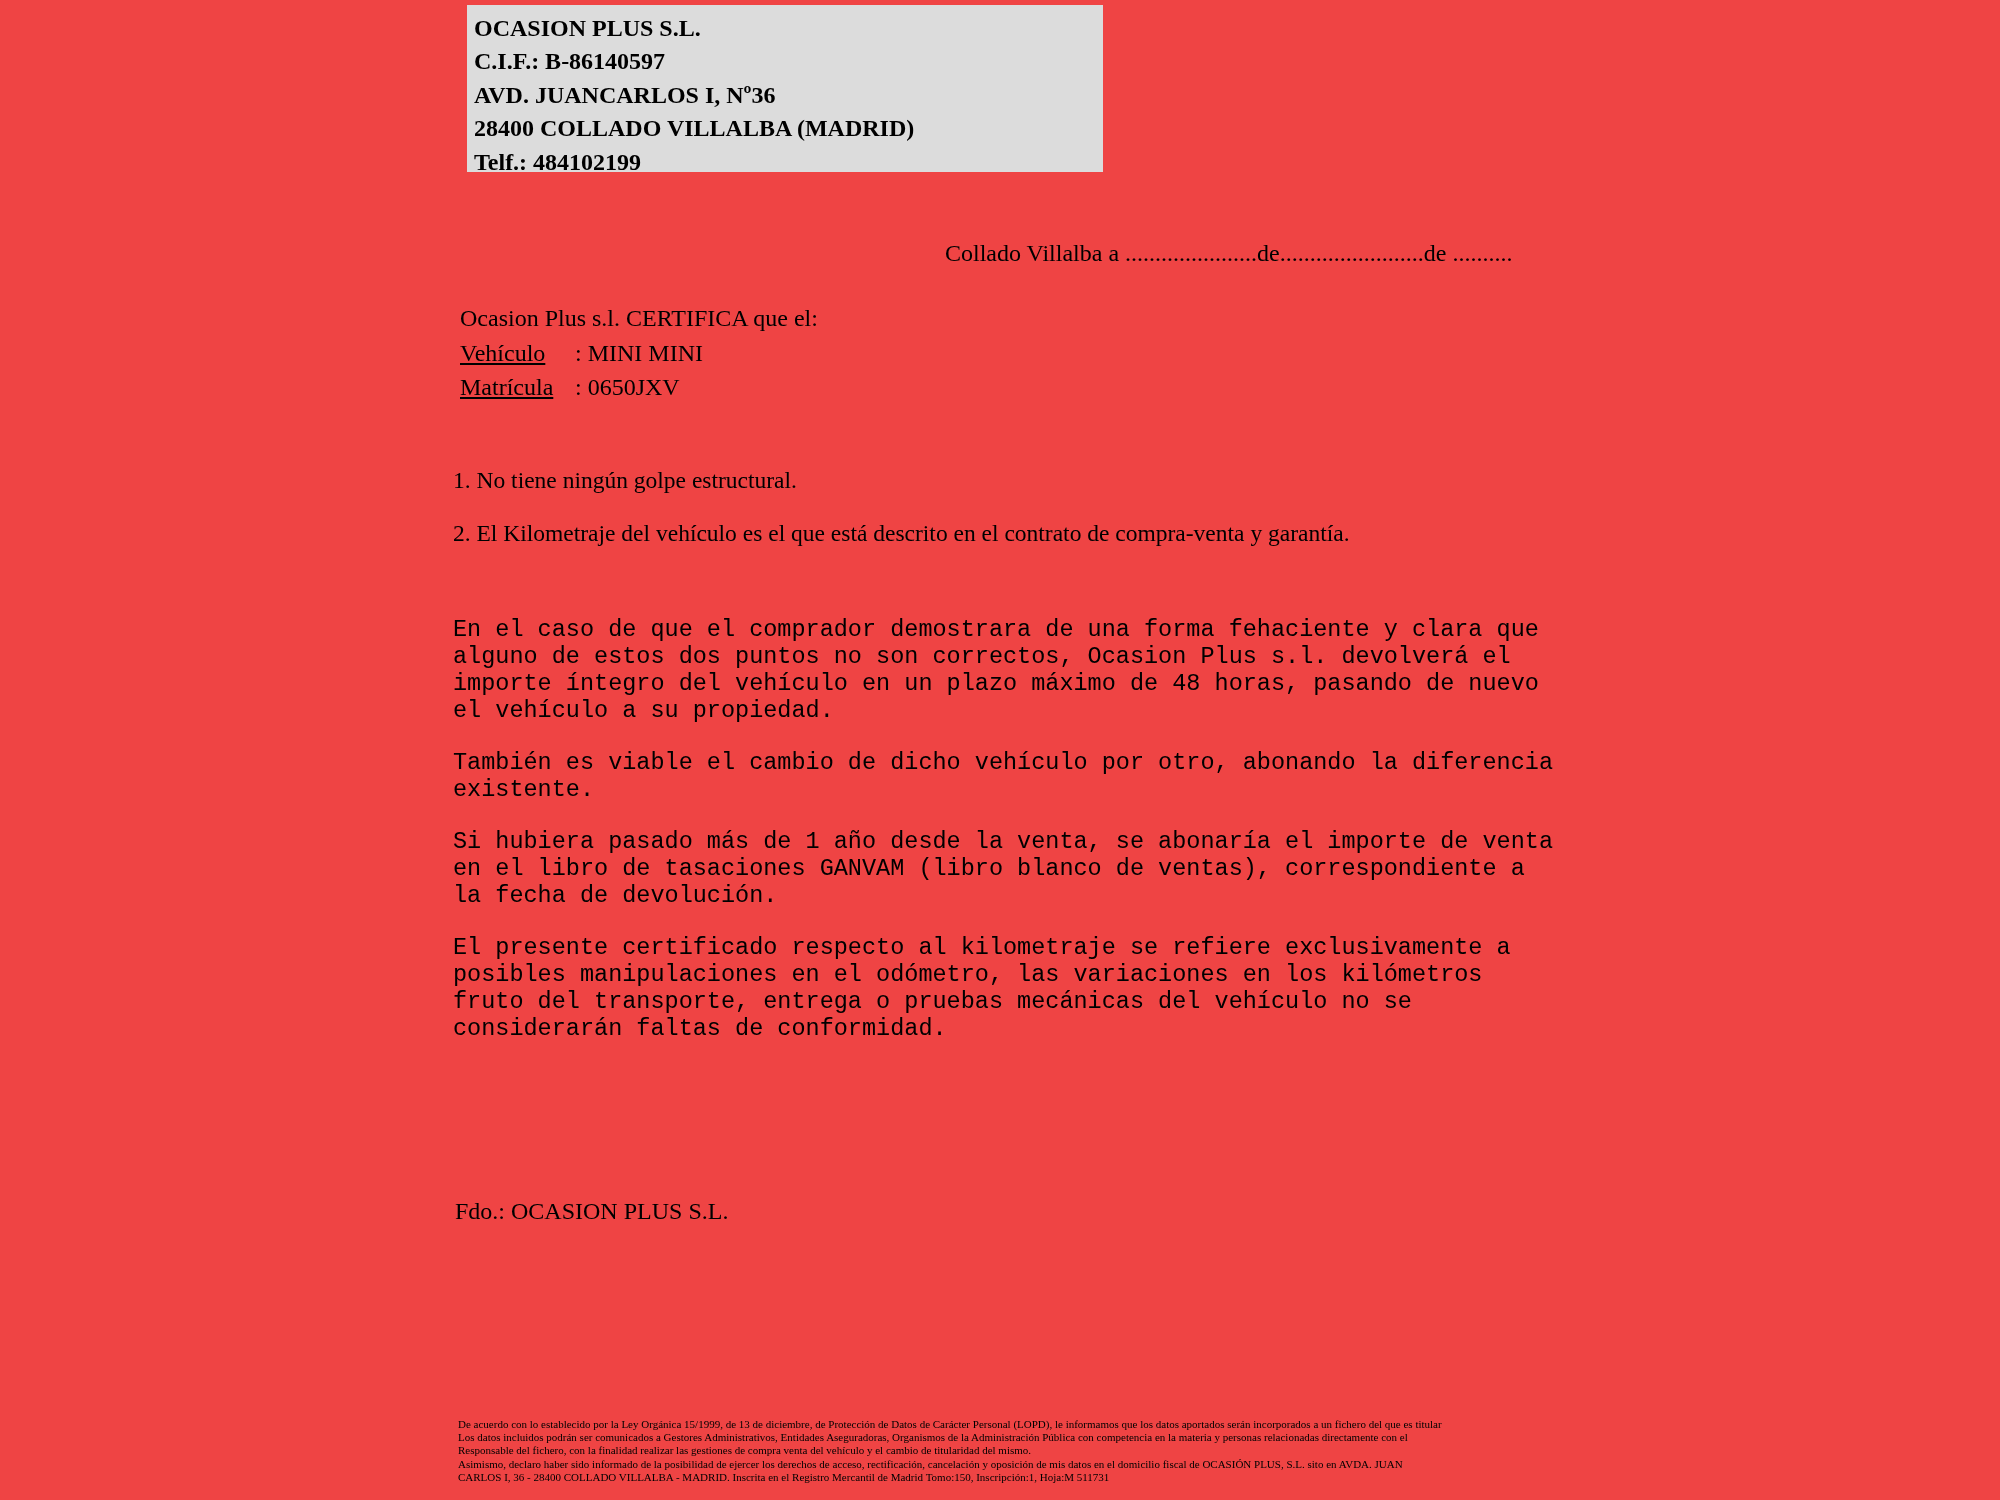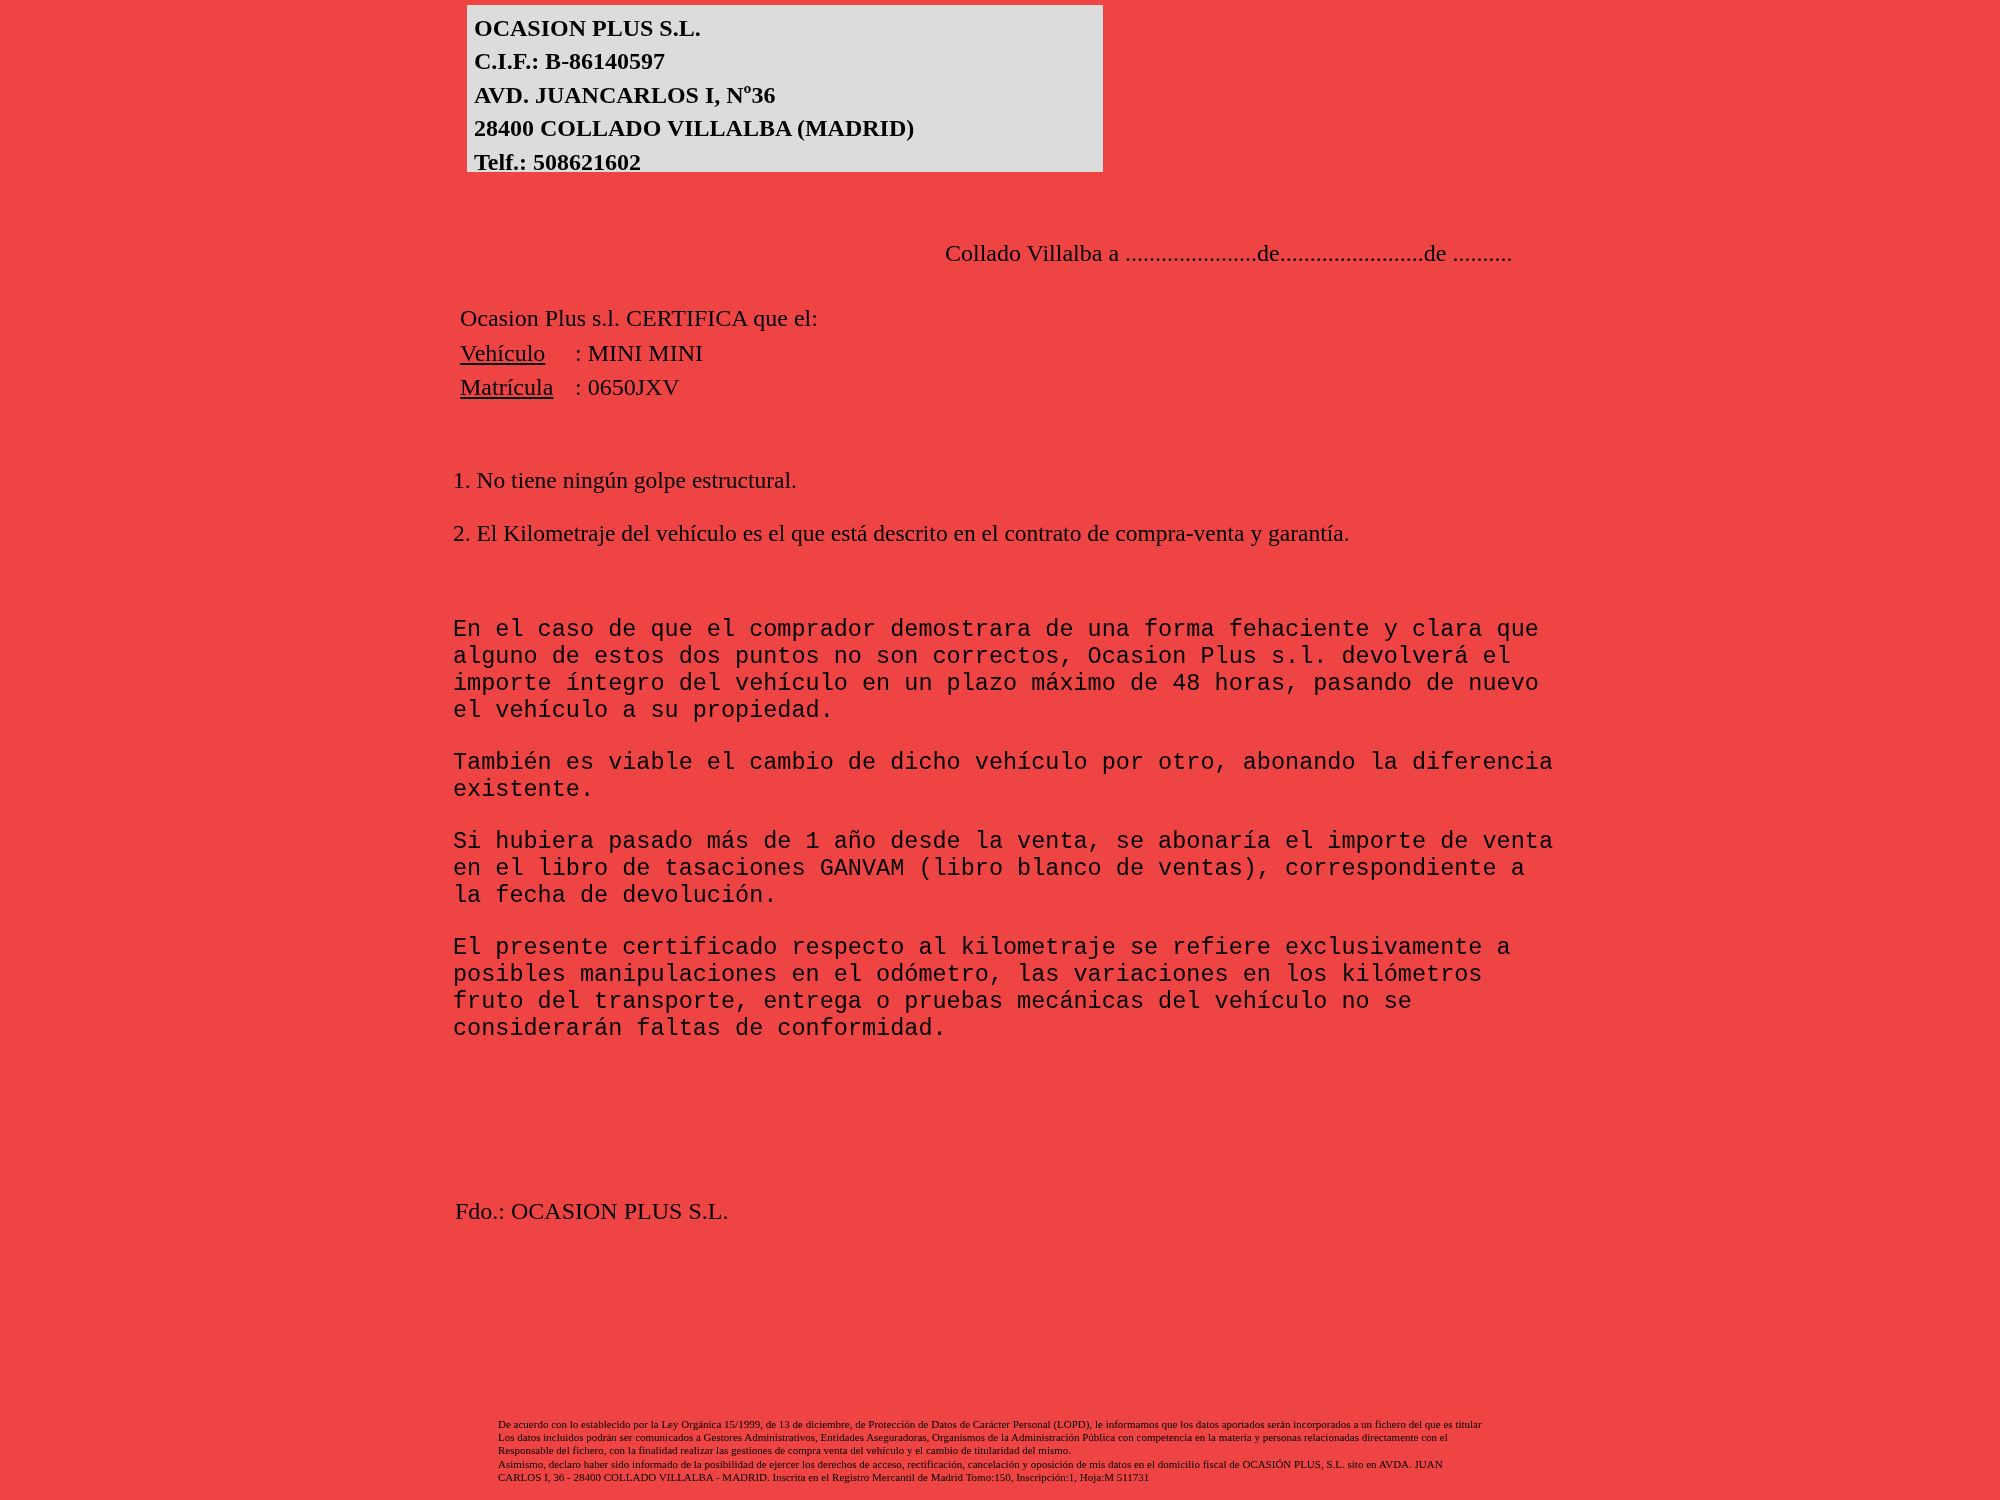--- a/index.html
+++ b/index.html
@@ -85,34 +85,33 @@
   .legal-footer {
     position: absolute;
     left: 458px;
     top: 1418px;
     width: 1100px;
     font-size: 11px;
     line-height: 13.2px;
   }
   .legal-footer div {
     white-space: nowrap;
-    margin-left: 40px;
   }
 </style>
 </head>
 <body>
 
 <div class="page">
 
   <div class="header-box">
     <div>OCASION PLUS S.L.</div>
     <div>C.I.F.: B-86140597</div>
     <div>AVD. JUANCARLOS I, Nº36</div>
     <div>28400 COLLADO VILLALBA (MADRID)</div>
-    <div>Telf.: 508621602</div>
+    <div>Telf.: 484102199</div>
   </div>
 
   <div class="date-line">Collado Villalba a ......................de........................de ..........</div>
 
   <div class="certifica">
     <div>Ocasion Plus s.l. CERTIFICA que el:</div>
     <div>
       <span class="labelcol"><span class="u">Vehículo</span></span><span>: MINI MINI</span>
     </div>
     <div>

